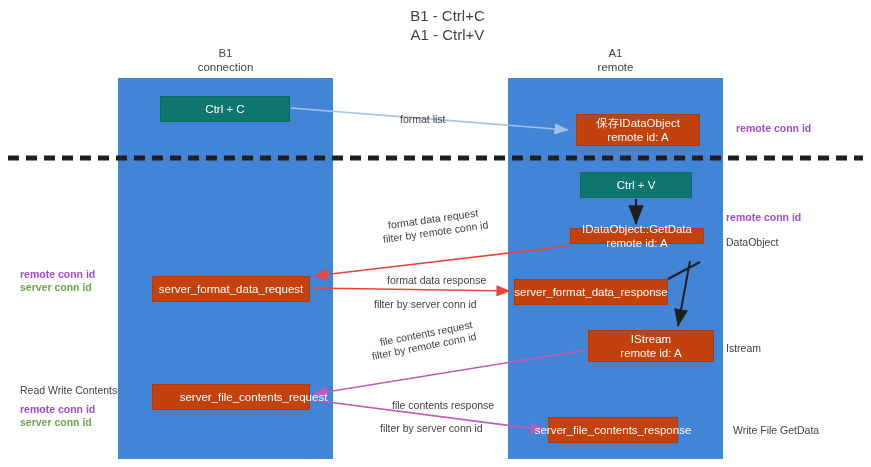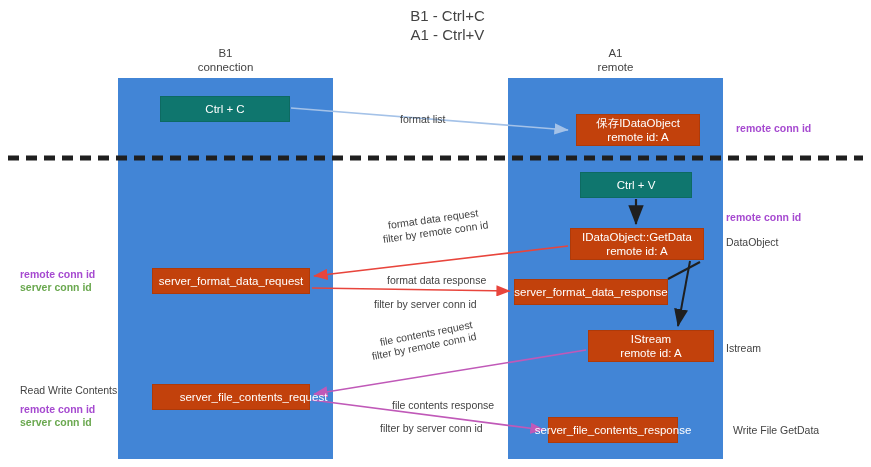--- a/index.html
+++ b/index.html
@@ -59,22 +59,22 @@
     line-height: 14px;
     text-align: center;
     border: 1px solid rgba(0,0,0,0.10);
   }
   .node.green  { background: #0f766e; }
   .node.orange { background: #c2410c; }
 
   #n-ctrlc   { left: 160px; top: 96px;  width: 130px; height: 26px; }
   #n-idobj   { left: 576px; top: 114px; width: 124px; height: 32px; }
   #n-ctrlv   { left: 580px; top: 172px; width: 112px; height: 26px; }
-  #n-getdata { left: 570px; top: 228px; width: 134px; height: 32px; }
-  #n-sfdreq  { left: 152px; top: 268px; width: 158px; height: 26px; }
+  #n-getdata { left: 570px; top: 228px; width: 134px; height: 16px; }
+  #n-sfdreq  { left: 152px; top: 276px; width: 158px; height: 26px; }
   #n-sfdresp { left: 514px; top: 279px; width: 154px; height: 26px; }
   #n-istream { left: 588px; top: 330px; width: 126px; height: 32px; }
   #n-sfcreq  { left: 152px; top: 384px; width: 158px; height: 26px; padding-left: 45px; }
   #n-sfcresp { left: 548px; top: 417px; width: 130px; height: 26px; }
 
   
   #arrows {
     position: absolute;
     left: 0; top: 0;
     width: 871px; height: 467px;

